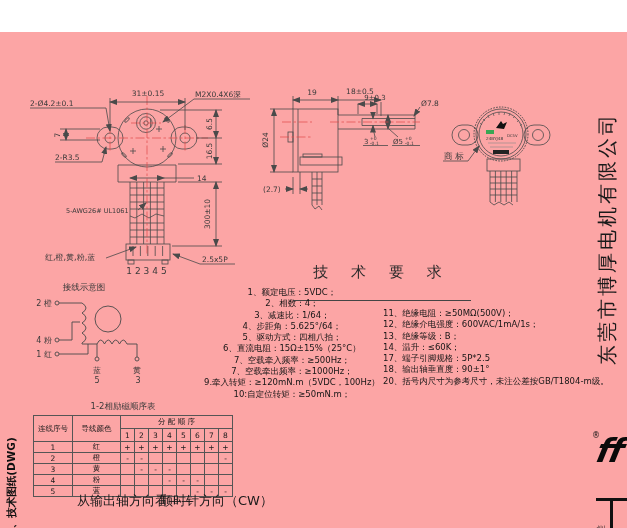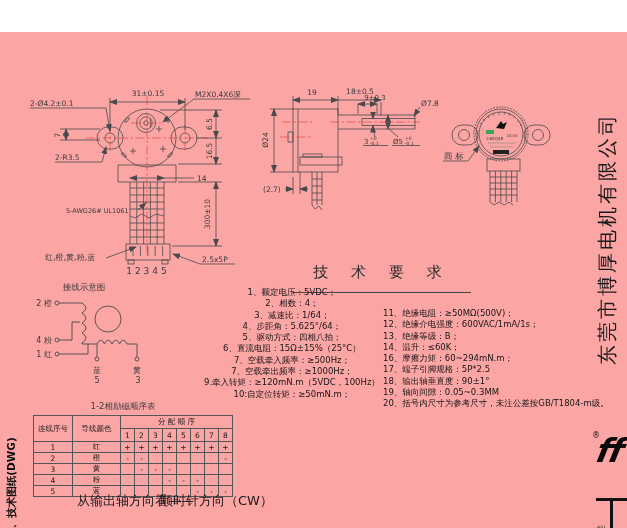--- a/index.html
+++ b/index.html
@@ -3,21 +3,21 @@
 <meta charset="utf-8">
 <style>
   html,body{margin:0;padding:0;background:#fff;}
   #stage{position:relative;width:627px;height:528px;background:#fca5a5;overflow:hidden;
          font-family:"DejaVu Sans","Liberation Sans",sans-serif;color:#222;margin-top:32px;}
   svg{position:absolute;left:0;top:0;}
   svg text{font-family:"DejaVu Sans","Liberation Sans",sans-serif;fill:#3a3a3a;}
   .abs{position:absolute;white-space:nowrap;}
   
   .tr-title{left:293px;top:231px;width:178px;text-align:center;font-size:15px;
-            letter-spacing:9px;color:#2b2b2b;border-bottom:1px solid #444;padding-bottom:10px;}
+            letter-spacing:9px;color:#2b2b2b;border-bottom:1px solid #444;padding-bottom:18px;}
   .tr-col{font-size:8.5px;color:#161616;line-height:11.3px;}
   .tr-left{left:204px;top:255px;text-align:center;}
   .tr-right{left:383px;top:276px;}
   
   .seq-table{position:absolute;left:33px;top:383px;border-collapse:collapse;table-layout:fixed;border-radius:7px;}
   .seq-table td,.seq-table th{border:1px solid #555;font-size:7.5px;font-weight:normal;
        text-align:center;padding:0;color:#1a1a1a;overflow:hidden;}
   .c-no{width:38px;} .c-color{width:47px;} .c-s{width:13px;}
   .r-h1 td,.r-h1 th{height:12px;} .r-h2 td{height:12px;} .r-d td{height:10px;}
   .tbl-foot{font-size:13px;color:#1a1a1a;top:460px;}
@@ -326,24 +326,22 @@
     <div>7、空载牵入频率：≥500Hz；</div>
     <div>7、空载牵出频率：≥1000Hz；</div>
     <div>9.牵入转矩：≥120mN.m（5VDC，100Hz）</div>
     <div>10:自定位转矩：≥50mN.m；</div>
   </div>
   <div class="abs tr-col tr-right">
     <div>11、绝缘电阻：≥50MΩ(500V)；</div>
     <div>12、绝缘介电强度：600VAC/1mA/1s；</div>
     <div>13、绝缘等级：B；</div>
     <div>14、温升：≤60K；</div>
-    <div>16、摩擦力矩：60~294mN.m；</div>
     <div>17、端子引脚规格：5P*2.5</div>
     <div>18、输出轴垂直度：90±1°</div>
-    <div>19、轴向间隙：0.05~0.3MM</div>
     <div>20、括号内尺寸为参考尺寸，未注公差按GB/T1804-m级。</div>
   </div>
 
   <table class="seq-table">
     <tbody>
         <tr class="r-h1">
       <th class="c-no" rowspan="2">连线序号</th>
       <th class="c-color" rowspan="2">导线颜色</th>
       <th colspan="8">分 配 顺 序</th>
     </tr>

